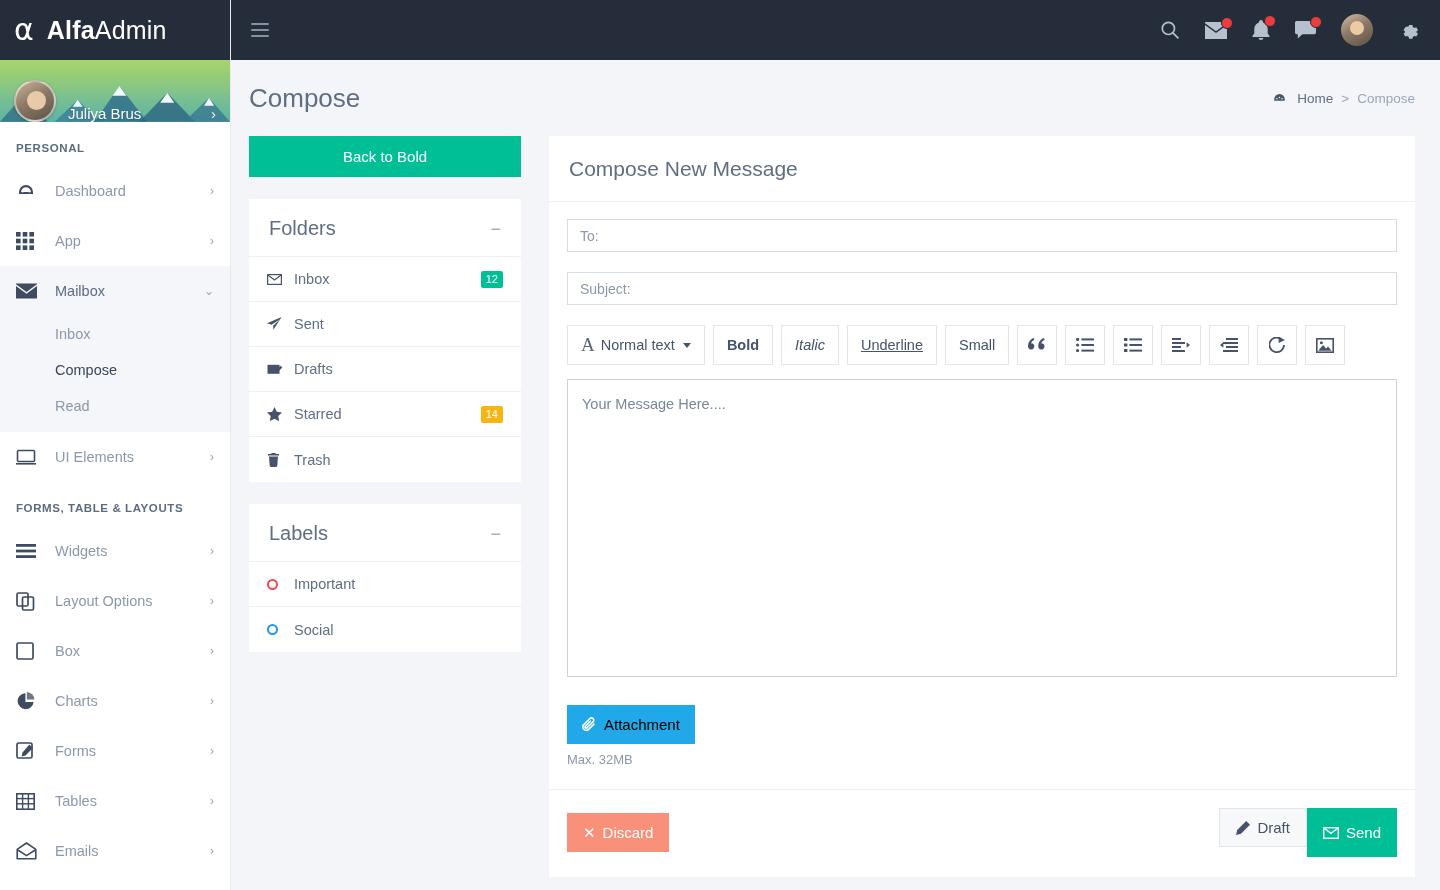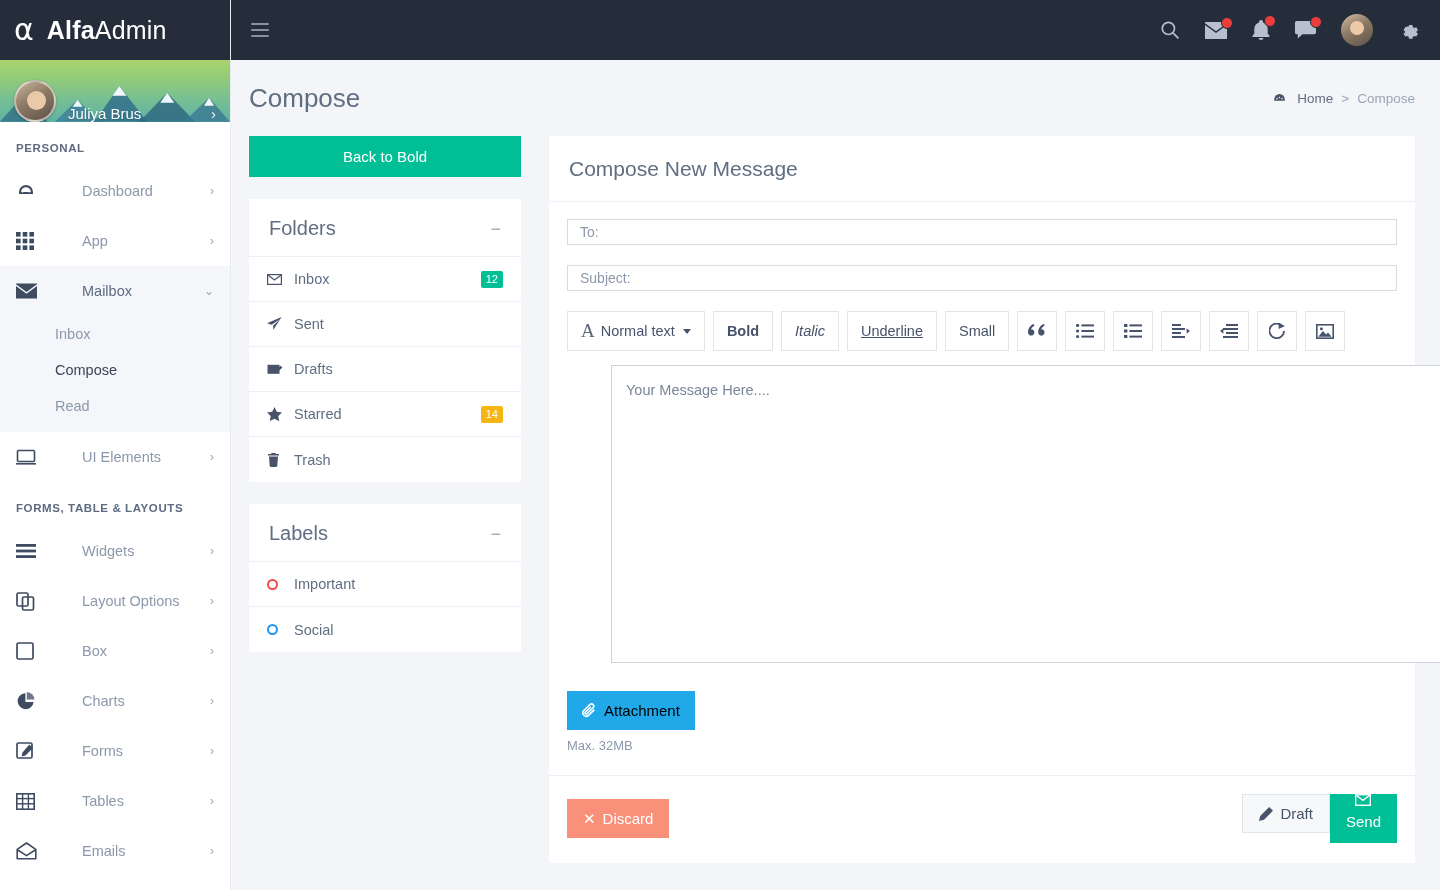--- a/index.html
+++ b/index.html
@@ -59,21 +59,21 @@
     color: #fff; font-size: 15px; opacity: .9;
   }
 
   .nav-head {
     font-size: 11.5px; font-weight: 700; letter-spacing: .6px;
     color: #5d6b82; padding: 20px 0 12px 16px;
   }
   .nav-item {
     display: flex; align-items: center; height: 50px;
     padding: 0 16px; cursor: pointer; color: #8c98ab;
-    font-size: 14.5px; position: relative; gap: 27px;
+    font-size: 14.5px; position: relative;
   }
   .nav-item .ico {
     width: 28px; min-width: 28px; display: flex; align-items: center;
     color: #3e4b61;
   }
   .nav-item .lbl { flex: 1; padding-left: 11px; }
   .nav-item .arw { font-size: 12px; color: #9aa6b8; }
   .nav-item.open { background: #f4f6f9; color: #5d6b82; }
   .subnav { background: #f4f6f9; padding-bottom: 8px; }
   .sub-item {
@@ -163,42 +163,42 @@
 
   
   .composecol { flex: 1; min-width: 0; }
   .compose-card { background: #fff; }
   .compose-head {
     padding: 21px 20px 20px; border-bottom: 1px solid #eef0f4;
     font-size: 21px; color: #5f6e82; font-weight: 400;
   }
   .compose-body { padding: 17px 18px 0; }
   .fld {
-    width: 100%; height: 26px; border: 1px solid #d7dce4;
+    width: 100%; height: 33px; border: 1px solid #d7dce4;
     padding: 0 12px; font-size: 14px; color: #6b778c;
     font-family: inherit; background: #fff; outline: none;
     margin-bottom: 20px;
   }
   .fld::placeholder { color: #8c98ab; }
 
   .toolbar { display: flex; gap: 8px; margin-bottom: 14px; flex-wrap: nowrap; }
   .tbtn {
     height: 40px; border: 1px solid #e2e6ec; background: #fff;
     color: #46536b; font-size: 14.5px; font-family: inherit;
     display: flex; align-items: center; justify-content: center;
     padding: 0 13px; cursor: pointer; white-space: nowrap;
   }
   .tbtn.ico-btn { width: 40px; padding: 0; }
   .tbtn .serif-a { font-family: "Liberation Serif", serif; font-size: 19px; margin-right: 6px; color: #5a6679; }
   .tbtn .caret { margin-left: 8px; border-left: 4px solid transparent; border-right: 4px solid transparent; border-top: 5px solid #46536b; }
 
   .msgbox {
     width: 100%; height: 298px; border: 1px solid #ccd2db;
     padding: 14px 14px; font-size: 14.5px; color: #6b778c;
-    font-family: inherit; resize: none; outline: none; line-height: 1.5; margin-left: 44px;
+    font-family: inherit; resize: none; outline: none; line-height: 1.5;
   }
   .msgbox::placeholder { color: #7a8698; }
 
   .attach-wrap { padding: 24px 0 0; }
   .btn-attach {
     background: #20a8e8; color: #000000; border: none; height: 39px;
     padding: 0 15px; font-size: 15px; font-family: inherit; cursor: pointer;
     display: inline-flex; align-items: center; gap: 8px;
   }
   .attach-note { font-size: 13px; color: #8c98ab; margin-top: 8px; }
@@ -214,21 +214,21 @@
   }
   .foot-right { margin-left: auto; display: flex; }
   .btn-draft {
     background: #f7f8fa; color: #46536b; border: 1px solid #e2e6ec; height: 39px;
     padding: 0 16px; font-size: 15px; font-family: inherit; cursor: pointer;
     display: inline-flex; align-items: center; gap: 7px;
   }
   .btn-send {
     background: #00bf96; color: #fff; border: none; height: 49px;
     padding: 0 16px; font-size: 15px; font-family: inherit; cursor: pointer;
-    display: inline-flex; align-items: center; gap: 7px; flex-direction: column;
+    display: inline-flex; align-items: center; gap: 7px;
   }
   svg { display: block; }
 </style>
 </head>
 <body>
 
 <div class="app">
 
   <aside class="sidebar">
 

